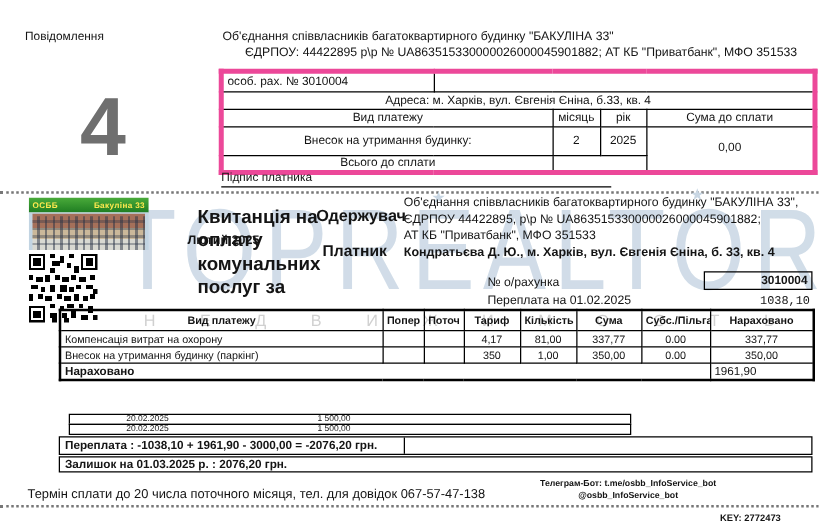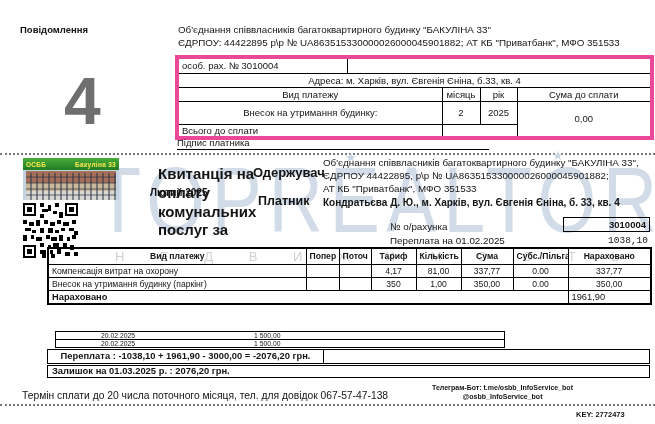--- a/index.html
+++ b/index.html
@@ -2,24 +2,24 @@
 <html><head>
 <meta charset="utf-8">
 <style>
   * { margin:0; padding:0; box-sizing:border-box; }
   html,body { width:655px; height:424px; background:#fff; }
   body { font-family:"Liberation Sans","DejaVu Sans",sans-serif; color:#141414; position:relative; overflow:hidden; }
   .abs { position:absolute; }
   .b { font-weight:bold; }
 
   
-  .notice-label { left:20px; top:24px; font-size:9.5px; font-weight:bold; }
+  .notice-label { left:20px; top:24px; font-size:9.5px; font-weight:normal; }
   .big-number { left:64px; top:68px; font-size:66px; font-weight:bold; color:#6f6f6f; line-height:1; }
   .org1 { left:178px; top:24px; font-size:9.8px; }
-  .org2 { left:178px; top:37px; font-size:9.8px; }
+  .org2 { left:196px; top:37px; font-size:9.8px; }
   table.notice { position:absolute; left:175px; top:55px; width:475px; border-collapse:collapse; table-layout:fixed; }
   table.notice td, table.notice th { border:1px solid #000; font-size:9.5px; font-weight:normal; padding:0 3px; }
   table.notice { border:4px solid #ec4899; }
   table.notice .hd { border-bottom:1.5px solid #000; border-top:1.5px solid #000; }
   .sig-label { left:177px; top:137px; font-size:9.5px; }
   .sig-line { left:177px; top:149px; width:312px; border-top:1.2px solid #000; height:0; }
   .dots-top { left:0; top:153px; width:655px; border-top:2px dotted #777; height:0; }
 
   
   .photo { left:23px; top:158px; width:96px; height:42px; overflow:hidden; }
@@ -63,31 +63,31 @@
   table.charges td { height:13px; text-align:center; }
   table.charges td.name { text-align:left; }
   table.charges td.tl { text-align:left; font-weight:bold; font-size:9.3px; }
   table.charges td.tv { text-align:left; font-size:9.3px; }
   .payrow { left:55px; width:450px; height:9px; border:1px solid #000; font-size:6.8px;
             line-height:8px; z-index:2; background:#fff; }
   .payrow .d { position:absolute; left:45px; }
   .payrow .a { position:absolute; left:198px; }
   .box-formula { left:47px; top:349px; width:603px; height:15px; border:1.5px solid #000; z-index:2; }
   .box-formula .cell1 { position:absolute; left:0; top:0; bottom:0; width:276px; border-right:1.2px solid #000;
-                        font-size:9.4px; font-weight:bold; line-height:12px; padding:0 4px; white-space:nowrap;text-align:center; }
+                        font-size:9.4px; font-weight:bold; line-height:12px; padding:0 4px; white-space:nowrap; }
   .box-balance { left:47px; top:365px; width:603px; height:13px; border:1.5px solid #000;
                  font-size:9.4px; font-weight:bold; line-height:10px; padding:0 4px; z-index:2; }
 
   
   .terms { left:22px; top:390px; font-size:10.3px; }
   .tg { left:415px; top:383px; width:175px; text-align:center; font-size:7px; font-weight:bold; line-height:1.3; }
   .key { left:576px; top:410px; font-size:7.5px; font-weight:bold; }
   .dots-bottom { left:0; top:404px; width:655px; border-top:2px dotted #777; height:0; }
 
-  .tac { text-align:center; } .tar { text-align:left; }
+  .tac { text-align:center; } .tar { text-align:center; }
 </style>
 </head>
 <body>
 
 <div class="abs notice-label">Повідомлення</div>
 <div class="abs big-number">4</div>
 <div class="abs org1">Об'єднання співвласників багатоквартирного будинку "БАКУЛІНА 33"</div>
 <div class="abs org2">ЄДРПОУ: 44422895 р\р № UA863515330000026000045901882; АТ КБ "Приватбанк", МФО 351533</div>
 
 <table class="notice">

